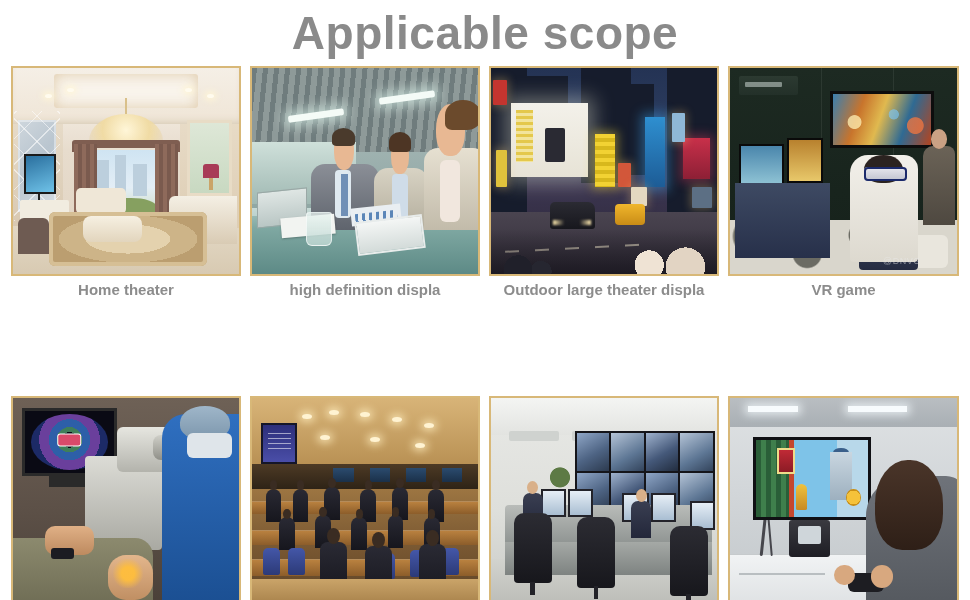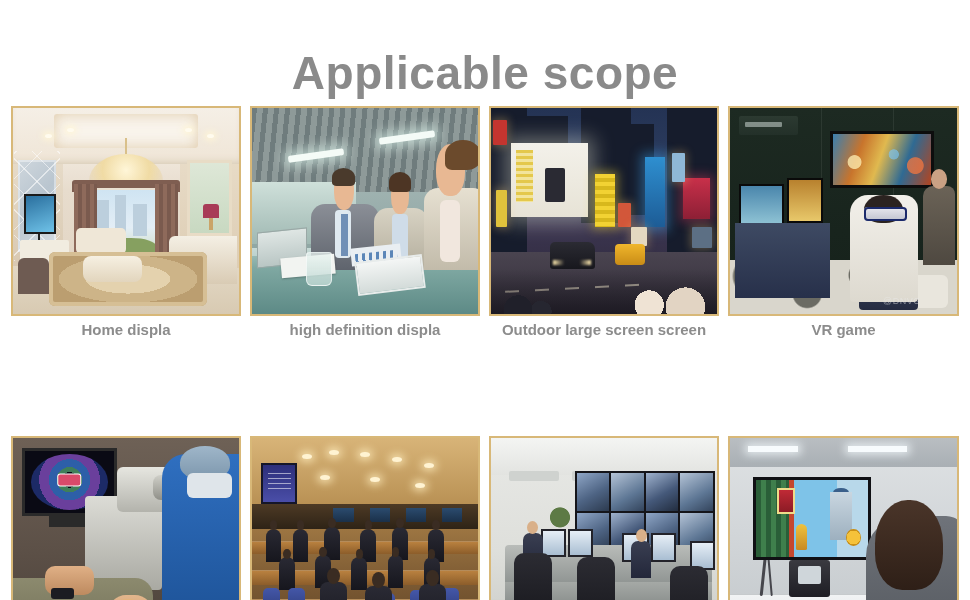--- a/index.html
+++ b/index.html
@@ -6,21 +6,20 @@
     margin: 0; padding: 0;
     width: 970px; height: 600px;
     background: #ffffff;
     font-family: "Liberation Sans", sans-serif;
     overflow: hidden;
   }
   #page {
     position: relative;
     width: 970px; height: 516px;
     background: #ffffff;
-    margin-top: 40px;
   }
 
   
   .page-title {
     position: absolute;
     left: 0; top: 4px;
     width: 970px;
     text-align: center;
     font-size: 46px;
     font-weight: bold;
@@ -657,21 +656,21 @@
             <div class="art"></div>
             <div class="lamp"></div>
             <div class="sofa-back"></div>
             <div class="sofa-r"></div>
             <div class="cabinet"></div>
             <div class="carpet"></div>
             <div class="ottoman"></div>
             <div class="chair"></div>
           </div>
         </div>
-        <div class="caption">Home displa</div>
+        <div class="caption">Home theater</div>
       </div>
 
       <div class="cell c2">
         <div class="frame">
           <div class="photo p2">
             <div class="ceiling2"></div>
             <div class="strip-light" style="left:56%; top:26px;"></div>
             <div class="strip-light" style="left:16%; top:44px;"></div>
             <div class="bg-win"></div>
             <div class="table"></div>
@@ -729,21 +728,21 @@
             <div class="bb" style="right:14%; top:22%; width:6%; height:14%; background:#8fb8d6;"></div>
             <div class="bb" style="right:2%; top:58%; width:9%; height:10%; background:#5c6f84;"></div>
 
             <div class="street"></div>
             <div class="lane"></div>
             <div class="car"></div>
             <div class="taxi"></div>
             <div class="crowd"></div>
           </div>
         </div>
-        <div class="caption">Outdoor large screen screen</div>
+        <div class="caption">Outdoor large theater displa</div>
       </div>
 
       <div class="cell c4">
         <div class="frame">
           <div class="photo p4">
             <div class="wall-seam" style="left:40%;"></div>
             <div class="wall-seam" style="left:72%;"></div>
             <div class="logo-plate"></div>
             <div class="widescreen"></div>
             <div class="mon1"></div>

